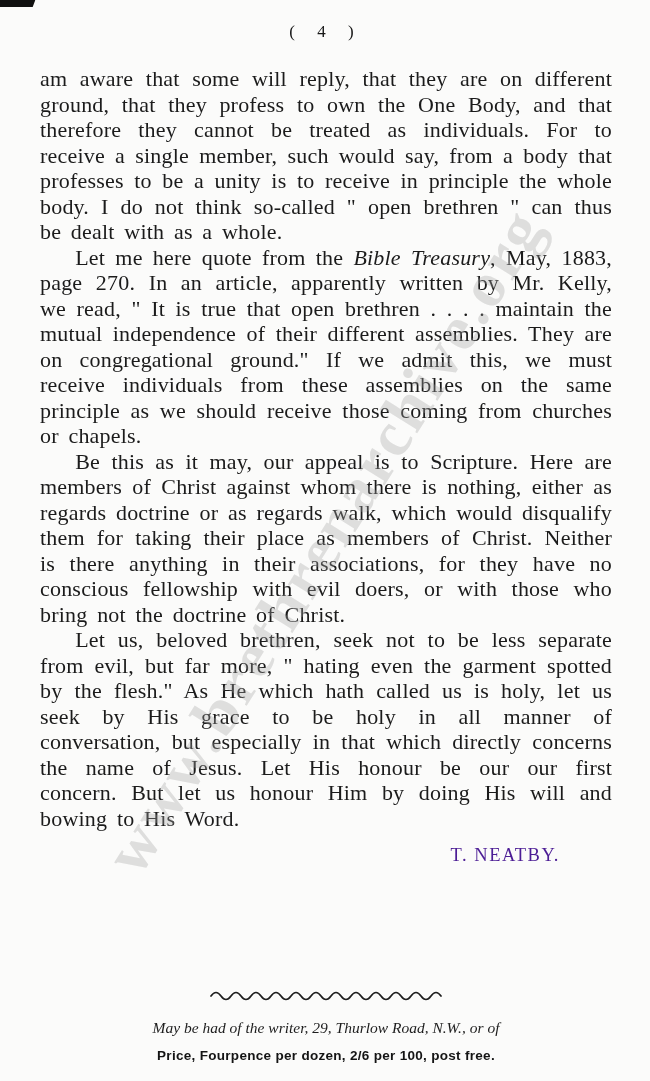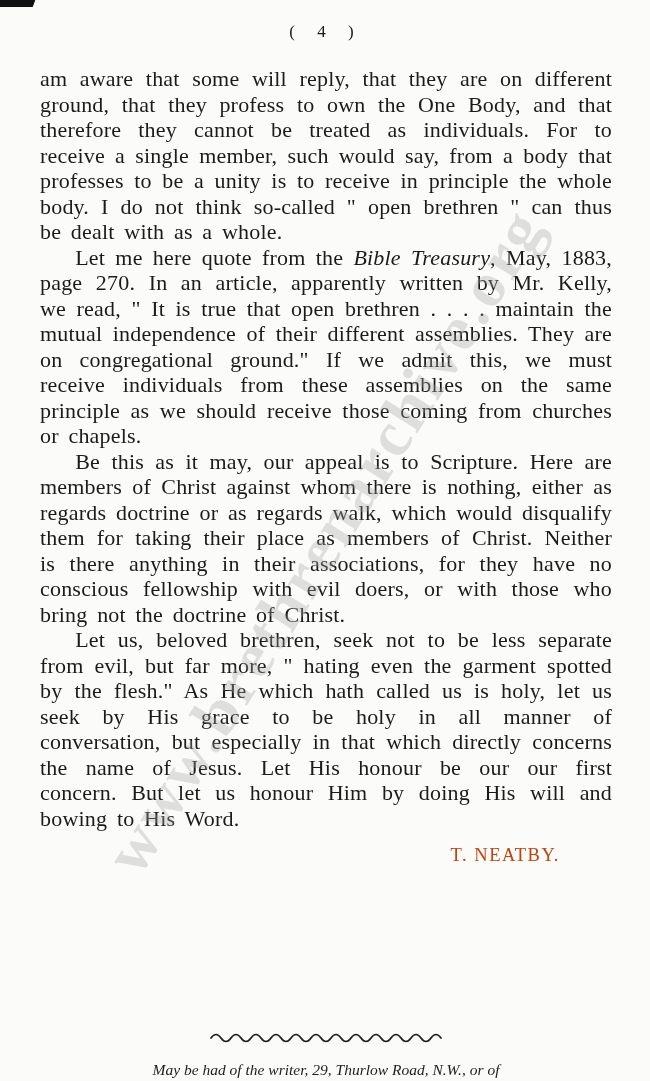--- a/index.html
+++ b/index.html
@@ -50,21 +50,21 @@
     letter-spacing:0.2px;
   }
   .text p{margin:0;}
   .text p.indent{text-indent:1.6em;}
   .text em{font-style:italic;}
   .signature{
     text-align:right;
     font-size:18.5px;
     letter-spacing:1.5px;
     margin:14px 52px 0 0;
-    color:#c2410c;
+    color:#4c1d95;
   }
   .divider{
     margin-top:auto;
     text-align:center;
     padding-top:10px;
   }
   .footer-italic{
     margin-top:10px;
     font-style:italic;
     font-size:15.5px;
@@ -106,14 +106,15 @@
   <div class="divider">
     <svg width="236" height="14" viewBox="0 0 236 14" aria-hidden="true">
       <path d="M3 8 q5 -7 10 0 t10 0 t10 0 t10 0 t10 0 t10 0 t10 0 t10 0 t10 0 t10 0 t10 0 t10 0 t10 0 t10 0 t10 0 t10 0 t10 0 t10 0 t10 0 t10 0 t10 0 t10 0 t10 0" fill="none" stroke="#1e1e1e" stroke-width="1.7" stroke-linecap="round"></path>
     </svg>
   </div>
 
   <div class="footer-italic">
     <div>May be had of the writer, 29, Thurlow Road, N.W., or of</div>
   </div>
 
+  <div class="price">Price, Fourpence per dozen, 2/6 per 100, post free.</div>
 
 </div>
 
 </body></html>

